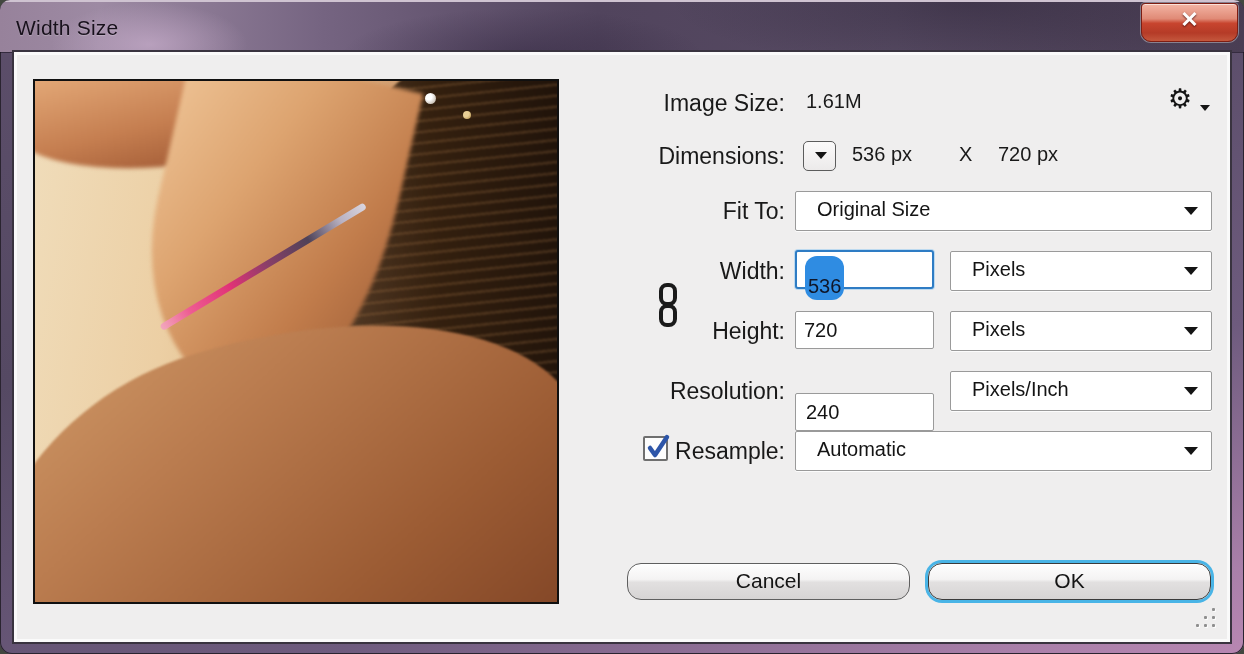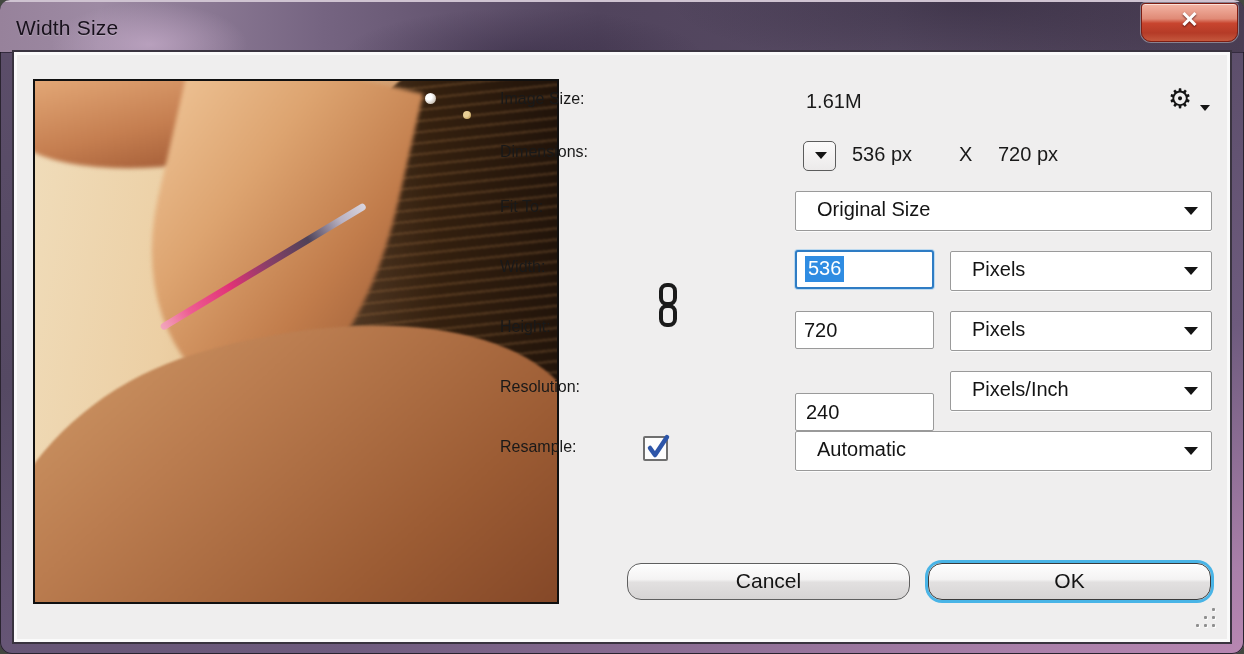--- a/index.html
+++ b/index.html
@@ -43,34 +43,34 @@
       repeating-linear-gradient(168deg,rgba(167,118,70,.35) 0 2px,rgba(0,0,0,0) 2px 11px),
       linear-gradient(82deg,rgba(58,38,22,0) 0%,rgba(58,38,22,.85) 16%,#34200f 38%,#20130a 72%);
     filter:blur(1px);}
   #ph-strap{left:128px;top:243px;width:238px;height:7px;transform:rotate(-31deg);transform-origin:left bottom;
     border-radius:4px;background:linear-gradient(90deg,#f2a8bd 0%,#ee5c92 14%,#e03276 34%,#8a3f68 52%,#4f4258 72%,#b9b2c2 88%,#d9d5df 100%);}
   #ph-ear1{left:390px;top:12px;width:11px;height:11px;border-radius:50%;
     background:radial-gradient(circle at 35% 35%,#ffffff 0 30%,#cfc7bd 70%,#8f8578 100%);}
   #ph-ear2{left:428px;top:30px;width:8px;height:8px;border-radius:50%;
     background:radial-gradient(circle at 35% 35%,#e8cf96 0 40%,#b08c44 100%);}
   
-  .lbl{position:absolute;left:500px;width:285px;font-size:16px;color:#191919;}
+  .lbl{position:absolute;left:500px;width:285px;text-align:right;font-size:23px;color:#191919;}
   .value-text{position:absolute;font-size:20px;color:#191919;}
   .combo{position:absolute;background:#fff;border:1px solid #9a9a9a;border-radius:2px;
     box-shadow:0 1px 0 rgba(255,255,255,.8);cursor:pointer;}
   .combo .combo-label{position:absolute;left:21px;top:6px;font-size:20px;color:#141414;white-space:nowrap;}
   .arrow{position:absolute;right:13px;top:15px;width:0;height:0;
     border-left:7px solid transparent;border-right:7px solid transparent;border-top:8px solid #141414;}
   .tinput{position:absolute;background:#fff;border:1px solid #9a9a9a;border-radius:2px;
     font-family:"Liberation Sans",sans-serif;font-size:20px;color:#141414;padding:0 0 0 10px;margin:0;
     box-sizing:border-box;}
   #width-input{position:absolute;left:795px;top:250px;width:139px;height:39px;background:#fff;
     border:2px solid #2e7cc4;border-radius:3px;box-shadow:0 0 0 1px #bcd9ef;box-sizing:border-box;cursor:text;}
-  #width-input .sel{position:absolute;left:8px;top:4px;font-size:20px;color:#ffffff;background:#2f8ce2;
-    padding:1px 3px 2px 3px;}
+  #width-input .sel{position:absolute;left:8px;top:4px;font-size:20px;color:#0f172a;background:#2f8ce2;
+    padding:19px 3px 2px 3px;border-radius:12px;}
   #dim-btn{position:absolute;left:803px;top:141px;width:31px;height:28px;background:linear-gradient(#fbfafa,#eceaea);
     border:1px solid #5c5c5c;border-radius:5px;cursor:pointer;}
   #dim-btn .arrow{right:8px;top:10px;border-left-width:6px;border-right-width:6px;border-top-width:7px;}
   #gear-btn{position:absolute;left:1168px;top:84px;width:44px;height:32px;cursor:pointer;}
   #gear-btn .gear{position:absolute;left:0;top:0;font-family:"DejaVu Sans",sans-serif;font-size:27px;color:#141414;line-height:30px;}
   #gear-btn .caret{position:absolute;right:2px;bottom:5px;width:0;height:0;
     border-left:5px solid transparent;border-right:5px solid transparent;border-top:6px solid #141414;}
   #link-icon{position:absolute;left:653px;top:281px;width:30px;height:48px;cursor:pointer;}
   #resample-check{position:absolute;left:643px;top:436px;width:25px;height:25px;background:#fdfdfd;
     border:2px solid #6f6f6f;border-radius:2px;box-sizing:border-box;cursor:pointer;}

